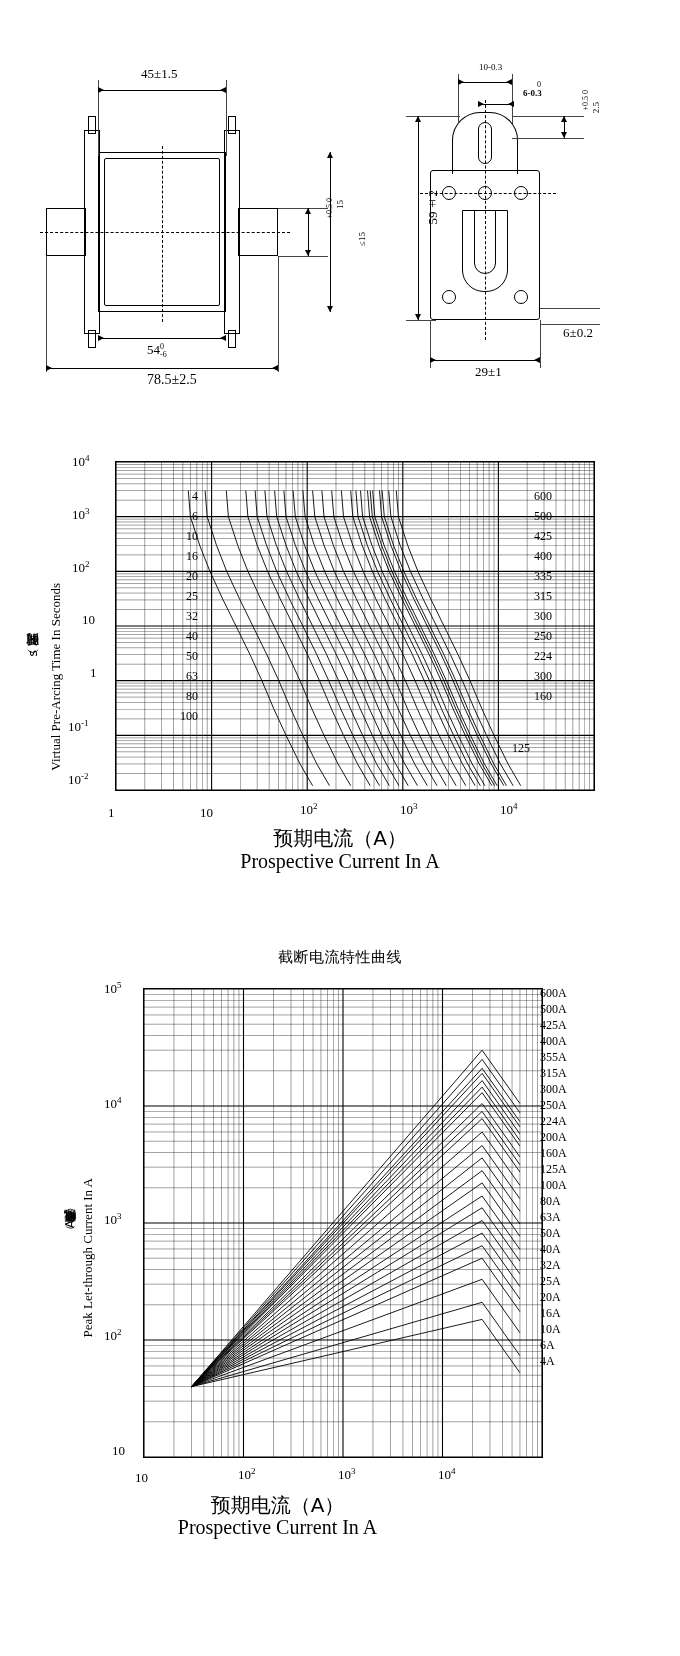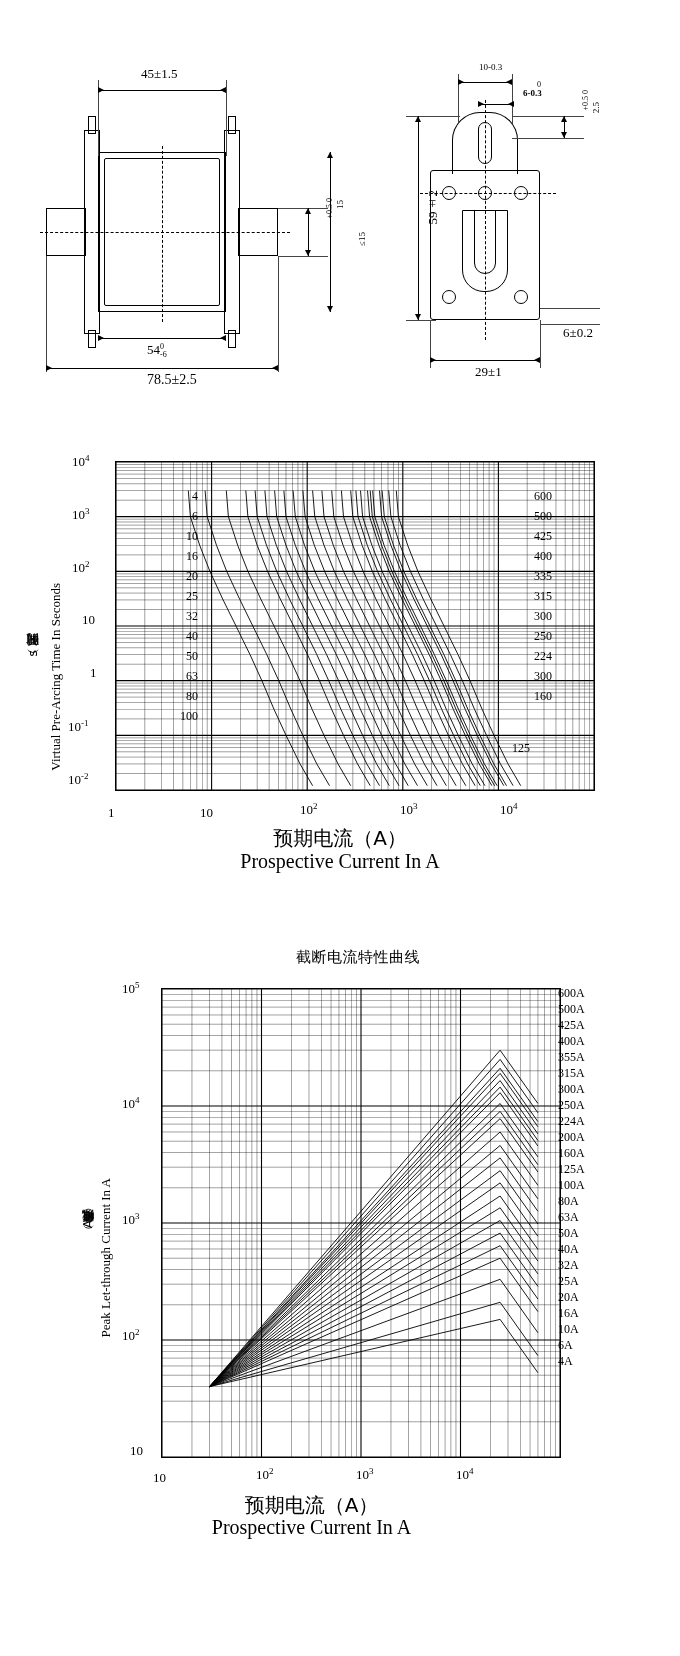--- a/index.html
+++ b/index.html
@@ -121,22 +121,22 @@
 
   .curvelab {
     position: absolute;
     font-size: 12px;
     white-space: nowrap;
   }
 
   
   #sec-co {
     position: absolute;
-    top: 930px; left: 18px;
-    width: 555px; height: 620px; padding-left: 32px;
+    top: 930px; left: 0;
+    width: 555px; height: 620px;
   }
   #co-title { position: absolute; top: 18px; left: 0; width: 680px; }
 
   .xcap {
     position: absolute;
     text-align: center;
     width: 100%;
     font-size: 20px;
   }
 </style>

